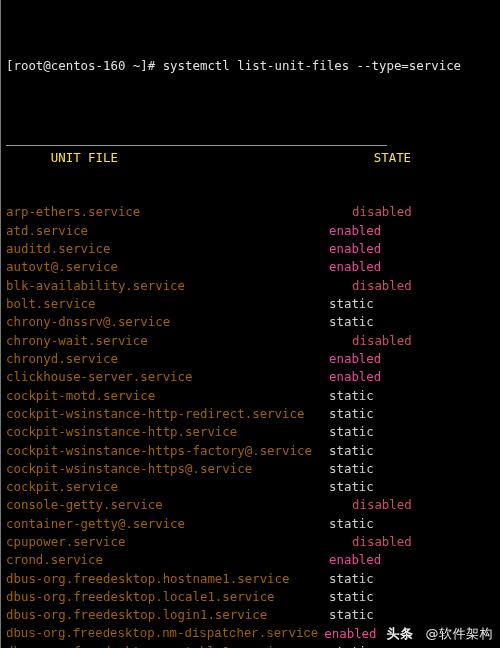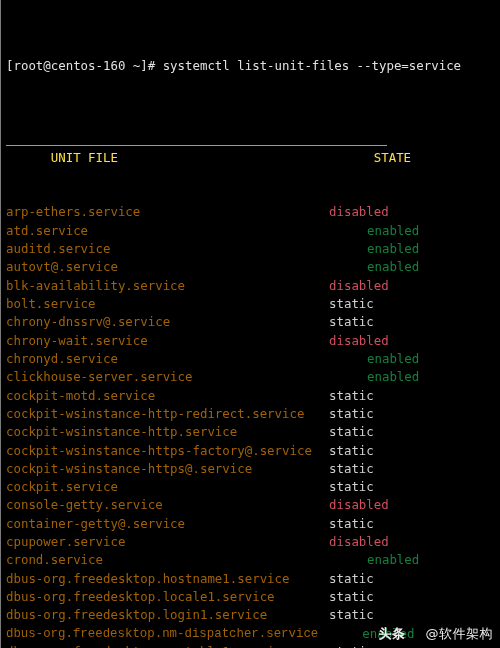--- a/index.html
+++ b/index.html
@@ -58,42 +58,42 @@
   .name.overflow {
     width: auto;
     padding-right: 6px;
     font-family: Liberation Mono, monospace;
   }
   .state {
     display: inline-block;
     white-space: pre;
     vertical-align: top;
   }
-  .state-disabled { color: #cf4f5f; }
-  .state-enabled  { color: #15803d; margin-left: 38px; }
+  .state-disabled { color: #cf4f5f; margin-left: 23px; }
+  .state-enabled  { color: #ec4899; }
   .state-static   { color: #d0d0d0; text-align: center; }
   .hdr-name {
     display: inline-block;
     width: 323px;
   }
   .hdr-state { display: inline-block; }
   #watermark {
     position: absolute;
     right: 7px;
     bottom: 5px;
     color: #ffffff;
     font-family: "DejaVu Sans", "Liberation Sans", sans-serif;
     font-size: 13px;
     letter-spacing: 0.5px;
     opacity: 0.92;
     white-space: nowrap;
   }
   #watermark .wm-logo {
     font-weight: bold;
-    margin-right: 20px;
+    margin-right: 12px;
   }
 </style>
 </head>
 <body>
 
 <div id="terminal">
   <div id="screen">
 
     <div class="line prompt-line">[root@centos-160 ~]# systemctl list-unit-files --type=service</div>
 

